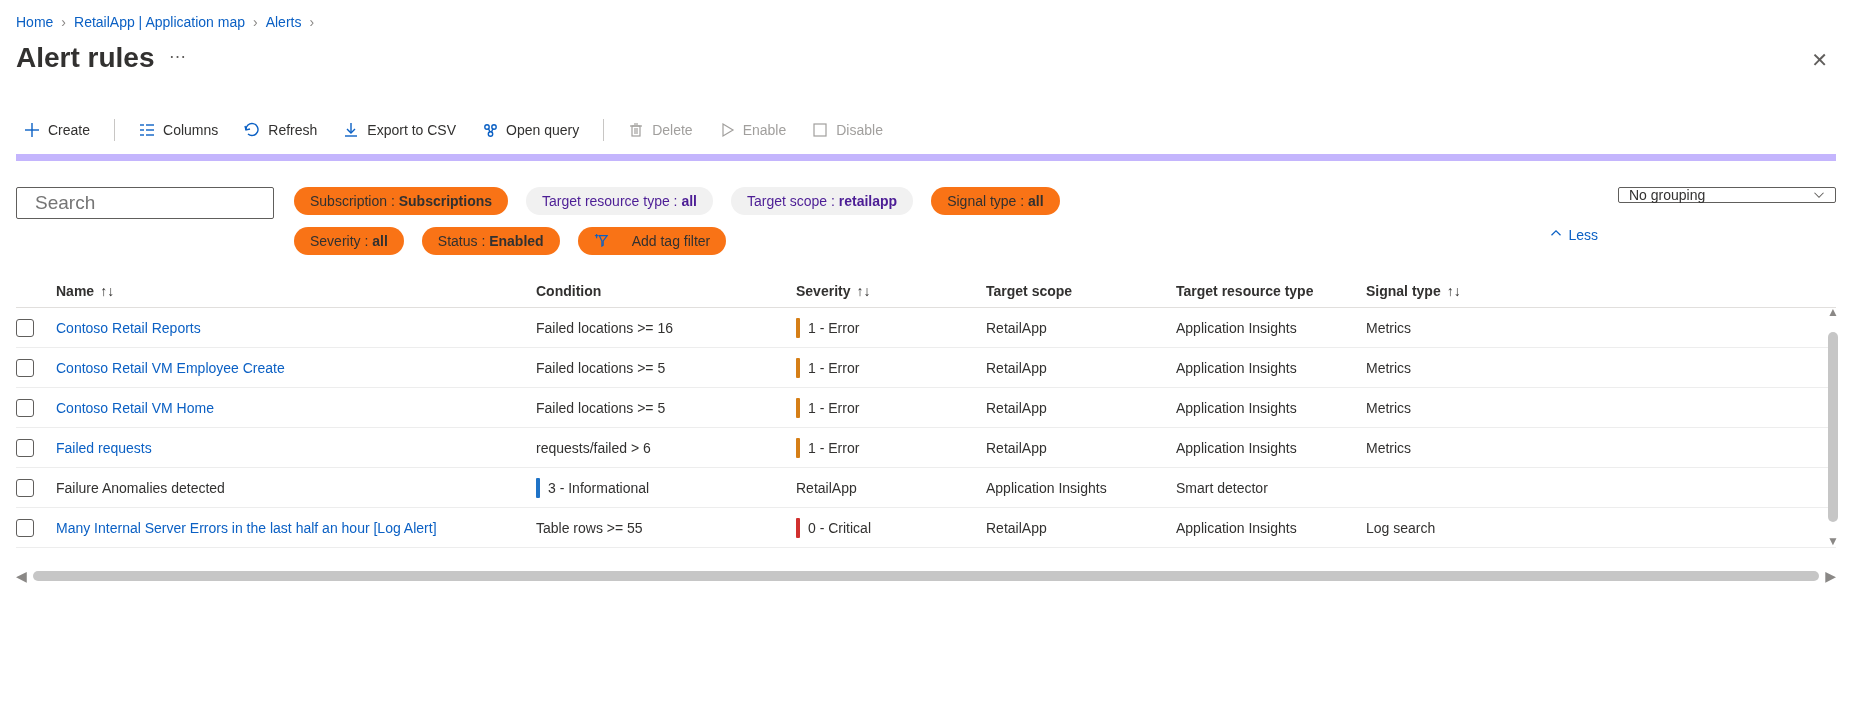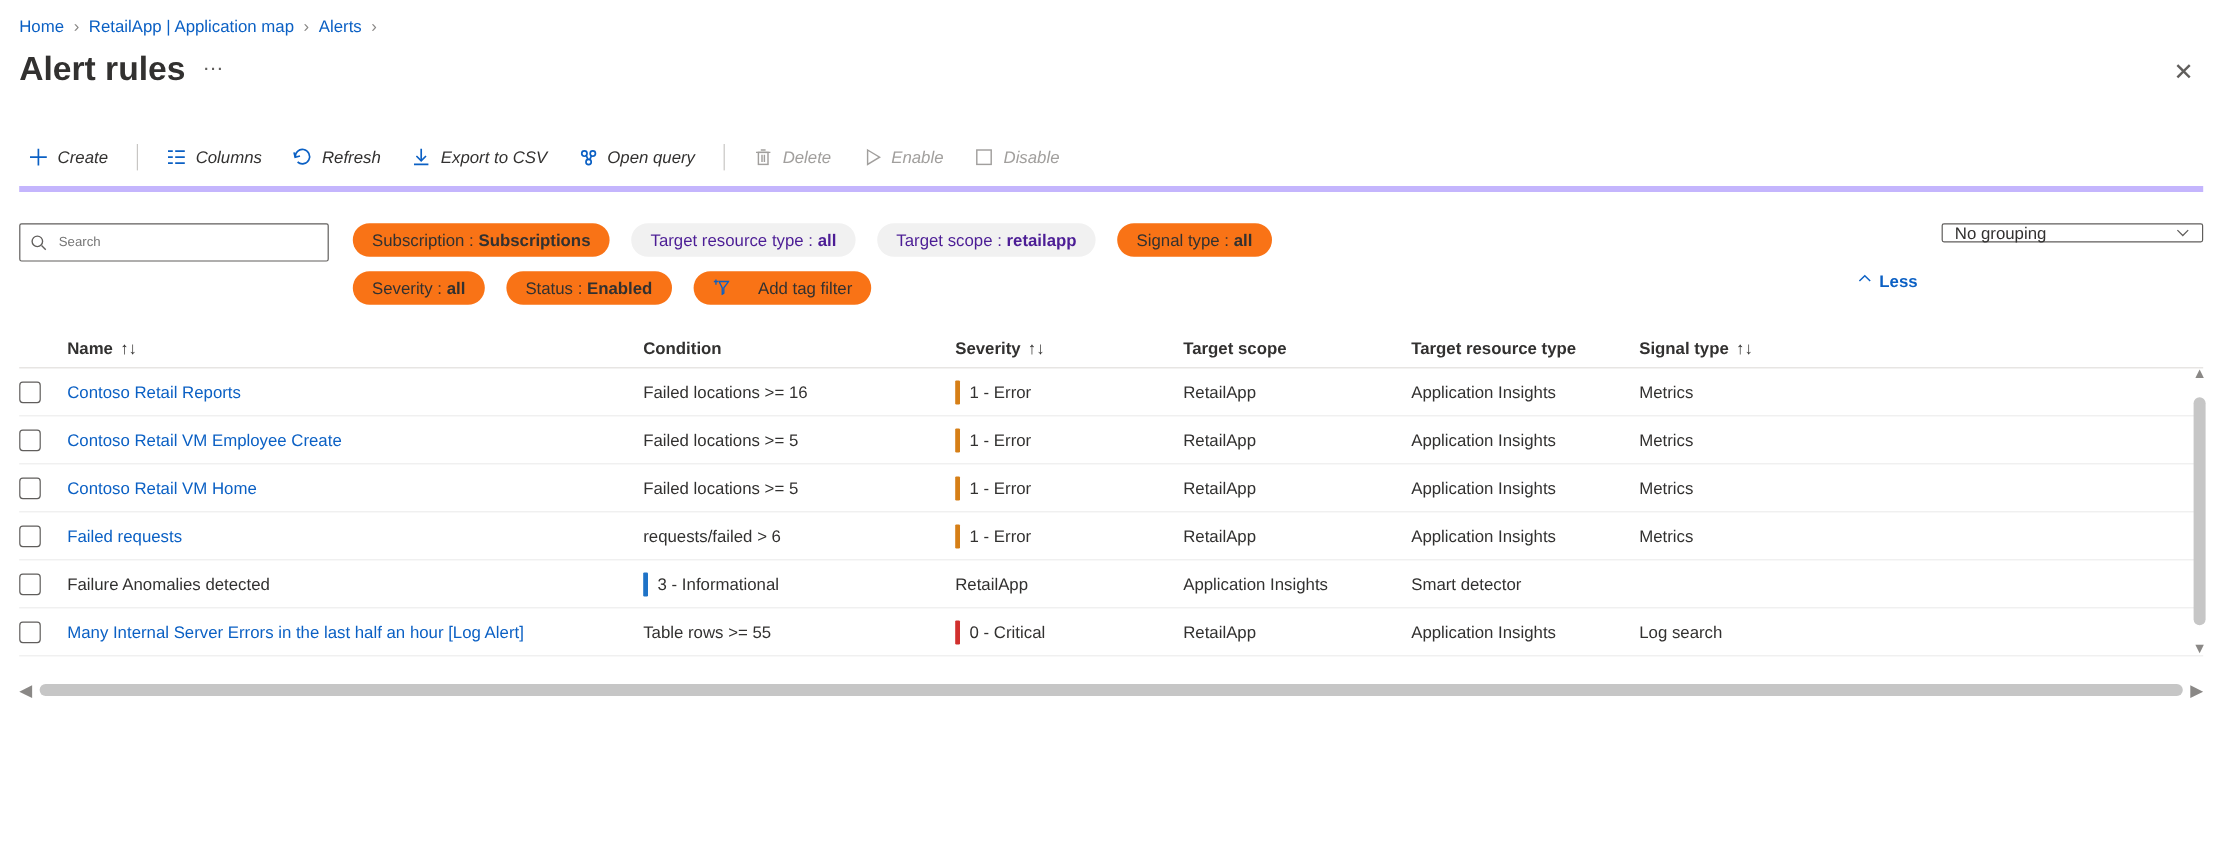--- a/index.html
+++ b/index.html
@@ -8,36 +8,36 @@
 
   a.crumb { color:#0b60c4; text-decoration:none; }
   .breadcrumbs { display:flex; align-items:center; gap:8px; font-size:14px; padding:4px 0 6px 0; }
   .chev { color:#8a8886; }
 
   .titlebar { display:flex; align-items:flex-start; gap:14px; margin-top:6px; }
   h1 { font-size:28px; font-weight:600; margin:0; }
   .more { color:#605e5c; font-size:18px; letter-spacing:2px; cursor:pointer; }
   .close-x { margin-left:auto; font-size:20px; color:#605e5c; cursor:pointer; padding:6px 8px; }
 
-  .cmdbar { display:flex; align-items:center; gap:10px; border-bottom:5px solid #c4b5fd; margin-top:34px; padding:4px 0 10px 0;font-style:italic; }
+  .cmdbar { display:flex; align-items:center; gap:10px; border-bottom:7px solid #c4b5fd; margin-top:34px; padding:4px 0 10px 0; }
   .cmd { display:flex; align-items:center; gap:8px; padding:6px 8px; color:#323130; cursor:pointer; border-radius:2px; }
   .cmd.disabled { color:#a19f9d; cursor:default; }
   .cmd svg { width:16px; height:16px; }
   .cmd.blue svg { stroke:#0b60c4; fill:none; }
   .sep { width:1px; height:22px; background:#c8c6c4; margin:0 6px; }
 
   .filterbar { display:flex; align-items:flex-start; gap:20px; margin-top:26px; }
   .search { display:flex; align-items:center; border:1px solid #605e5c; border-radius:2px; width:258px; height:32px; padding:0 8px; gap:8px; }
-  .search input { border:none; outline:none; flex:1; font-size:11px; background:transparent; }
+  .search input { border:none; outline:none; flex:1; font-size:19px; background:transparent; }
   .pills { display:flex; flex-wrap:wrap; gap:12px 18px; align-items:center; max-width:780px; }
   .pill { background:#f97316; color:#323130; border-radius:18px; padding:6px 16px; font-size:14px; cursor:pointer; white-space:nowrap; }
   .pill.ghost { background:#f1f1f1; color:#4c1d95; }
   .pill b { font-weight:600; }
   .pill.addtag { display:flex; gap:24px; }
-  .less { margin-left:auto; color:#0b60c4; display:flex; gap:6px; cursor:pointer; padding-top:40px;font-weight:bold; }
+  .less { margin-left:auto; color:#0b60c4; display:flex; gap:6px; cursor:pointer; padding-top:40px; }
   .grouping { border:1px solid #605e5c; border-radius:2px; height:16px; display:flex; align-items:center; padding:0 10px; gap:10px; min-width:218px; justify-content:space-between; cursor:pointer; }
 
   .grid-wrap { margin-top:20px; position:relative; }
   .grid-head, .grid-row { display:grid; grid-template-columns: 40px 480px 260px 190px 190px 190px 140px 1fr; align-items:center; }
   .grid-head { font-weight:600; padding:8px 0; border-bottom:1px solid #e1dfdd; }
   .grid-head .sortico { display:inline-flex; gap:0; margin-left:6px; color:#323130; }
   .grid-row { height:40px; border-bottom:1px solid #ededed; }
   .grid-row a { color:#0b60c4; text-decoration:none; }
   .chk { width:18px; height:18px; border:1.2px solid #605e5c; border-radius:3px; cursor:pointer; }
   .sev { display:flex; align-items:center; gap:8px; }

